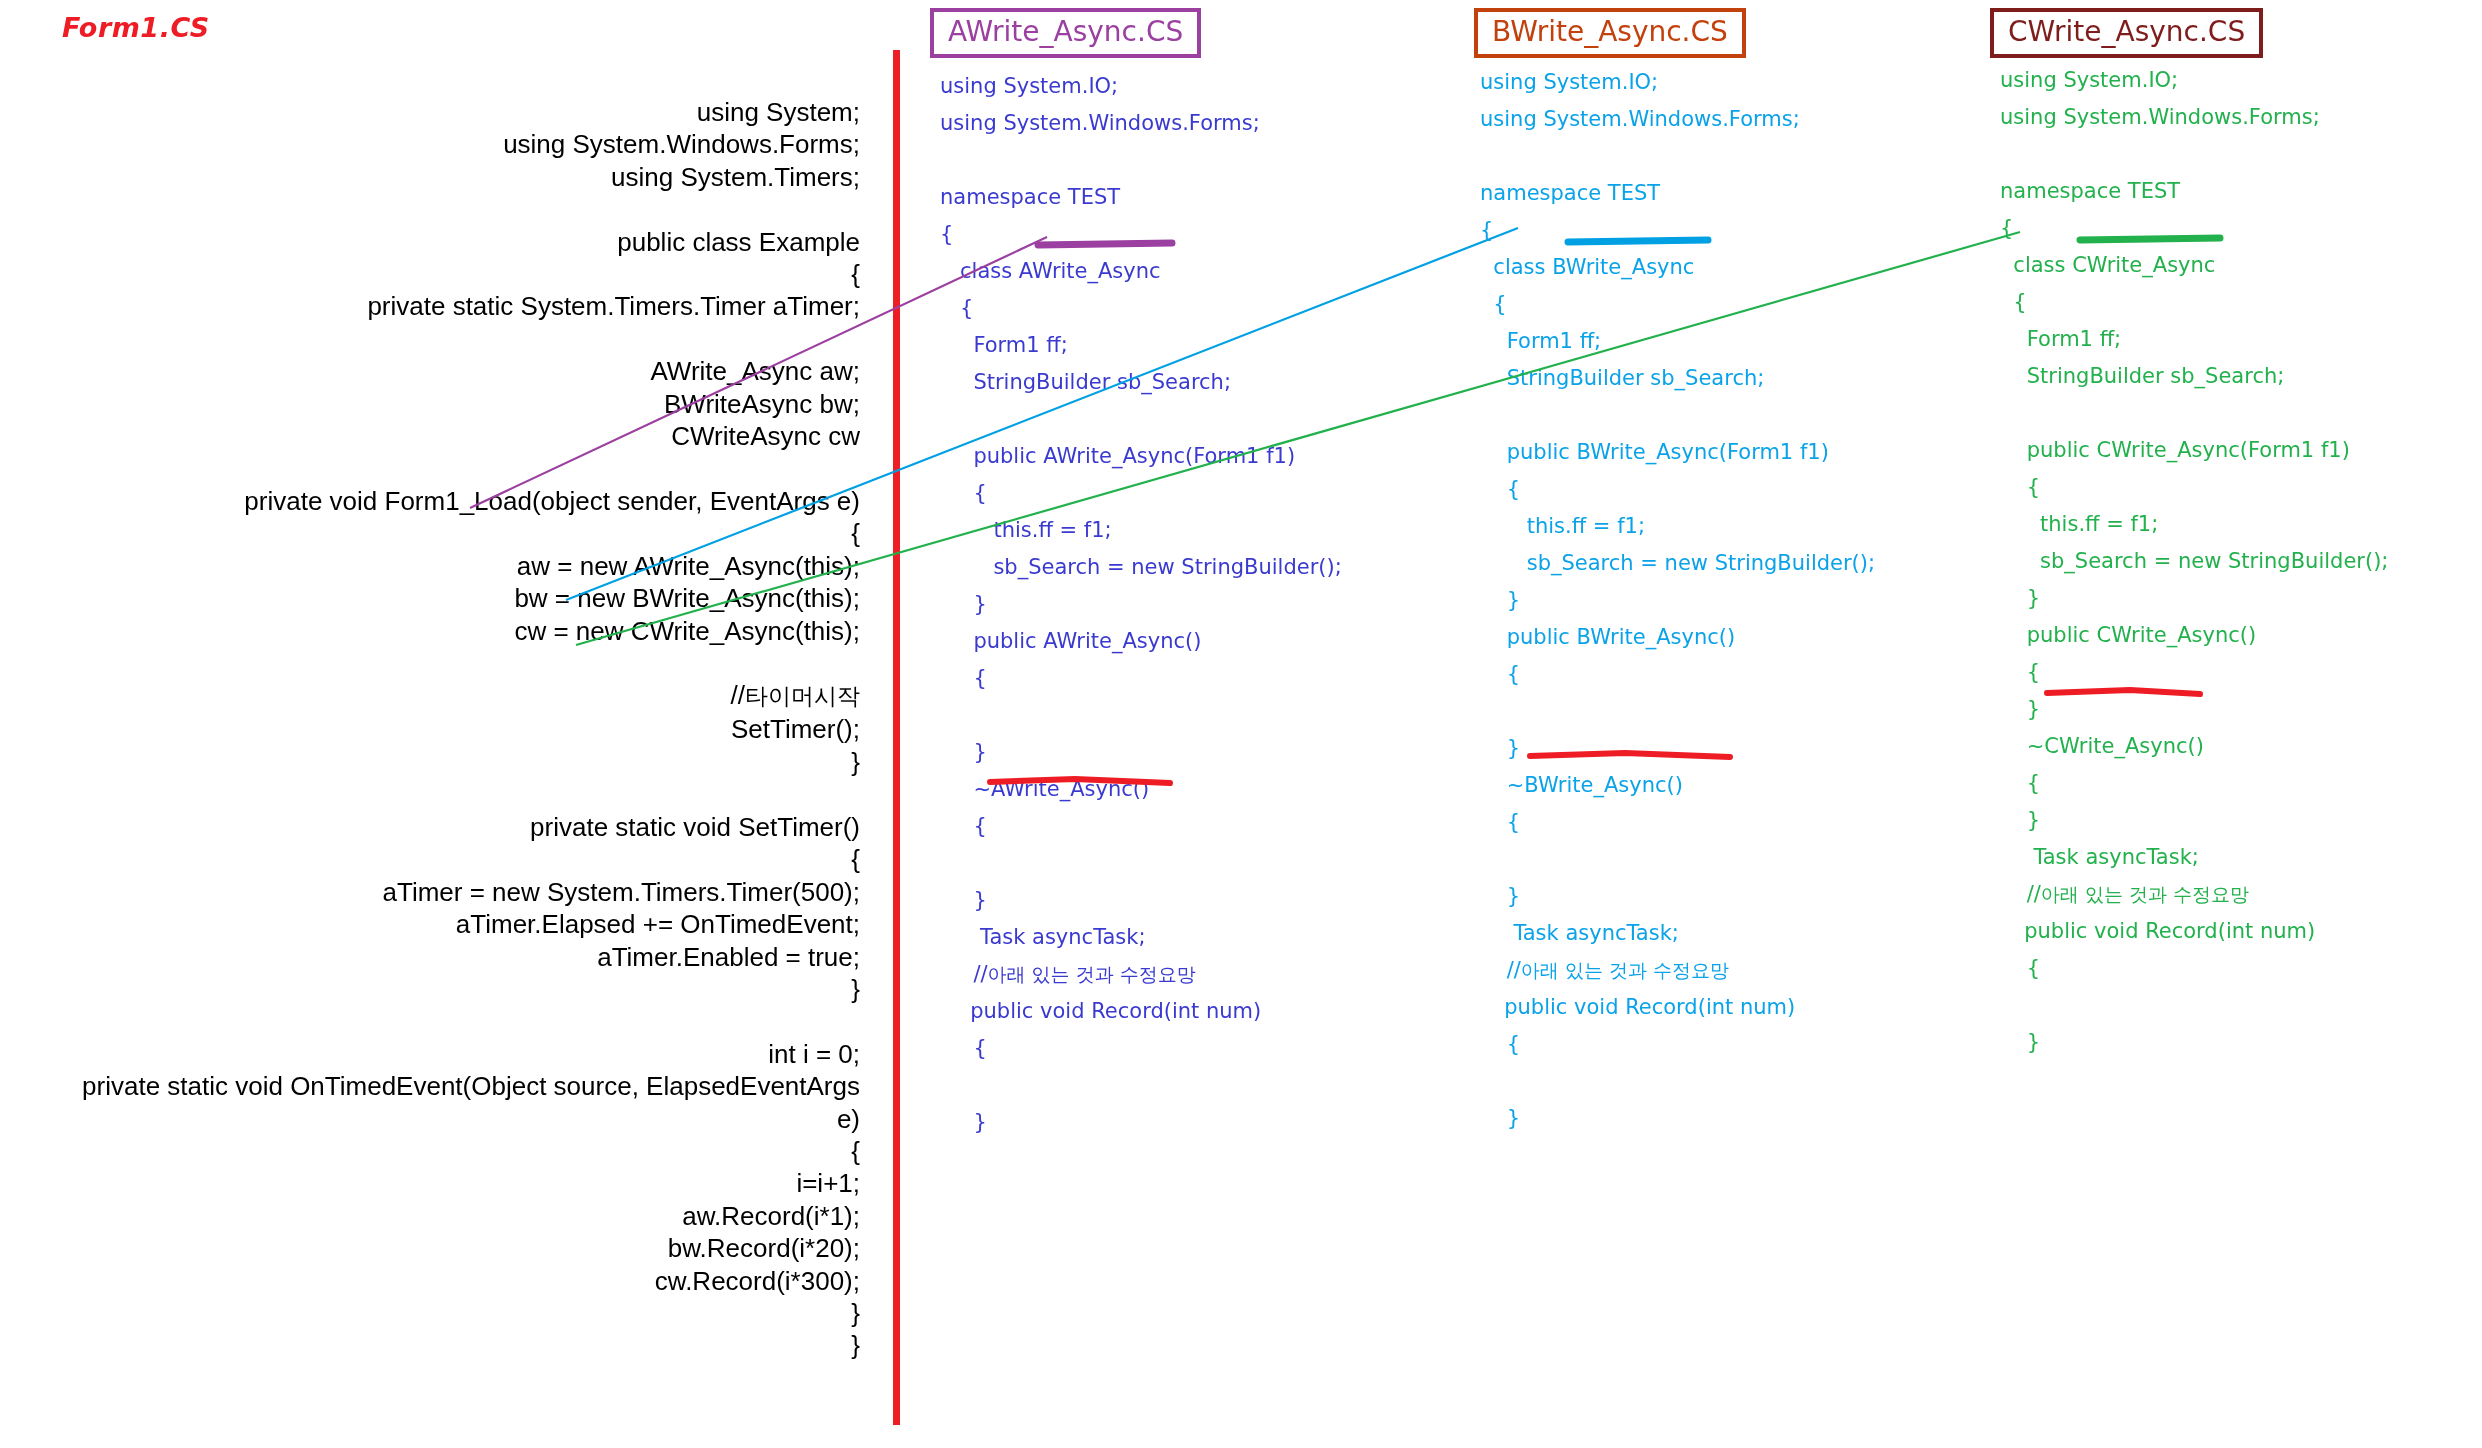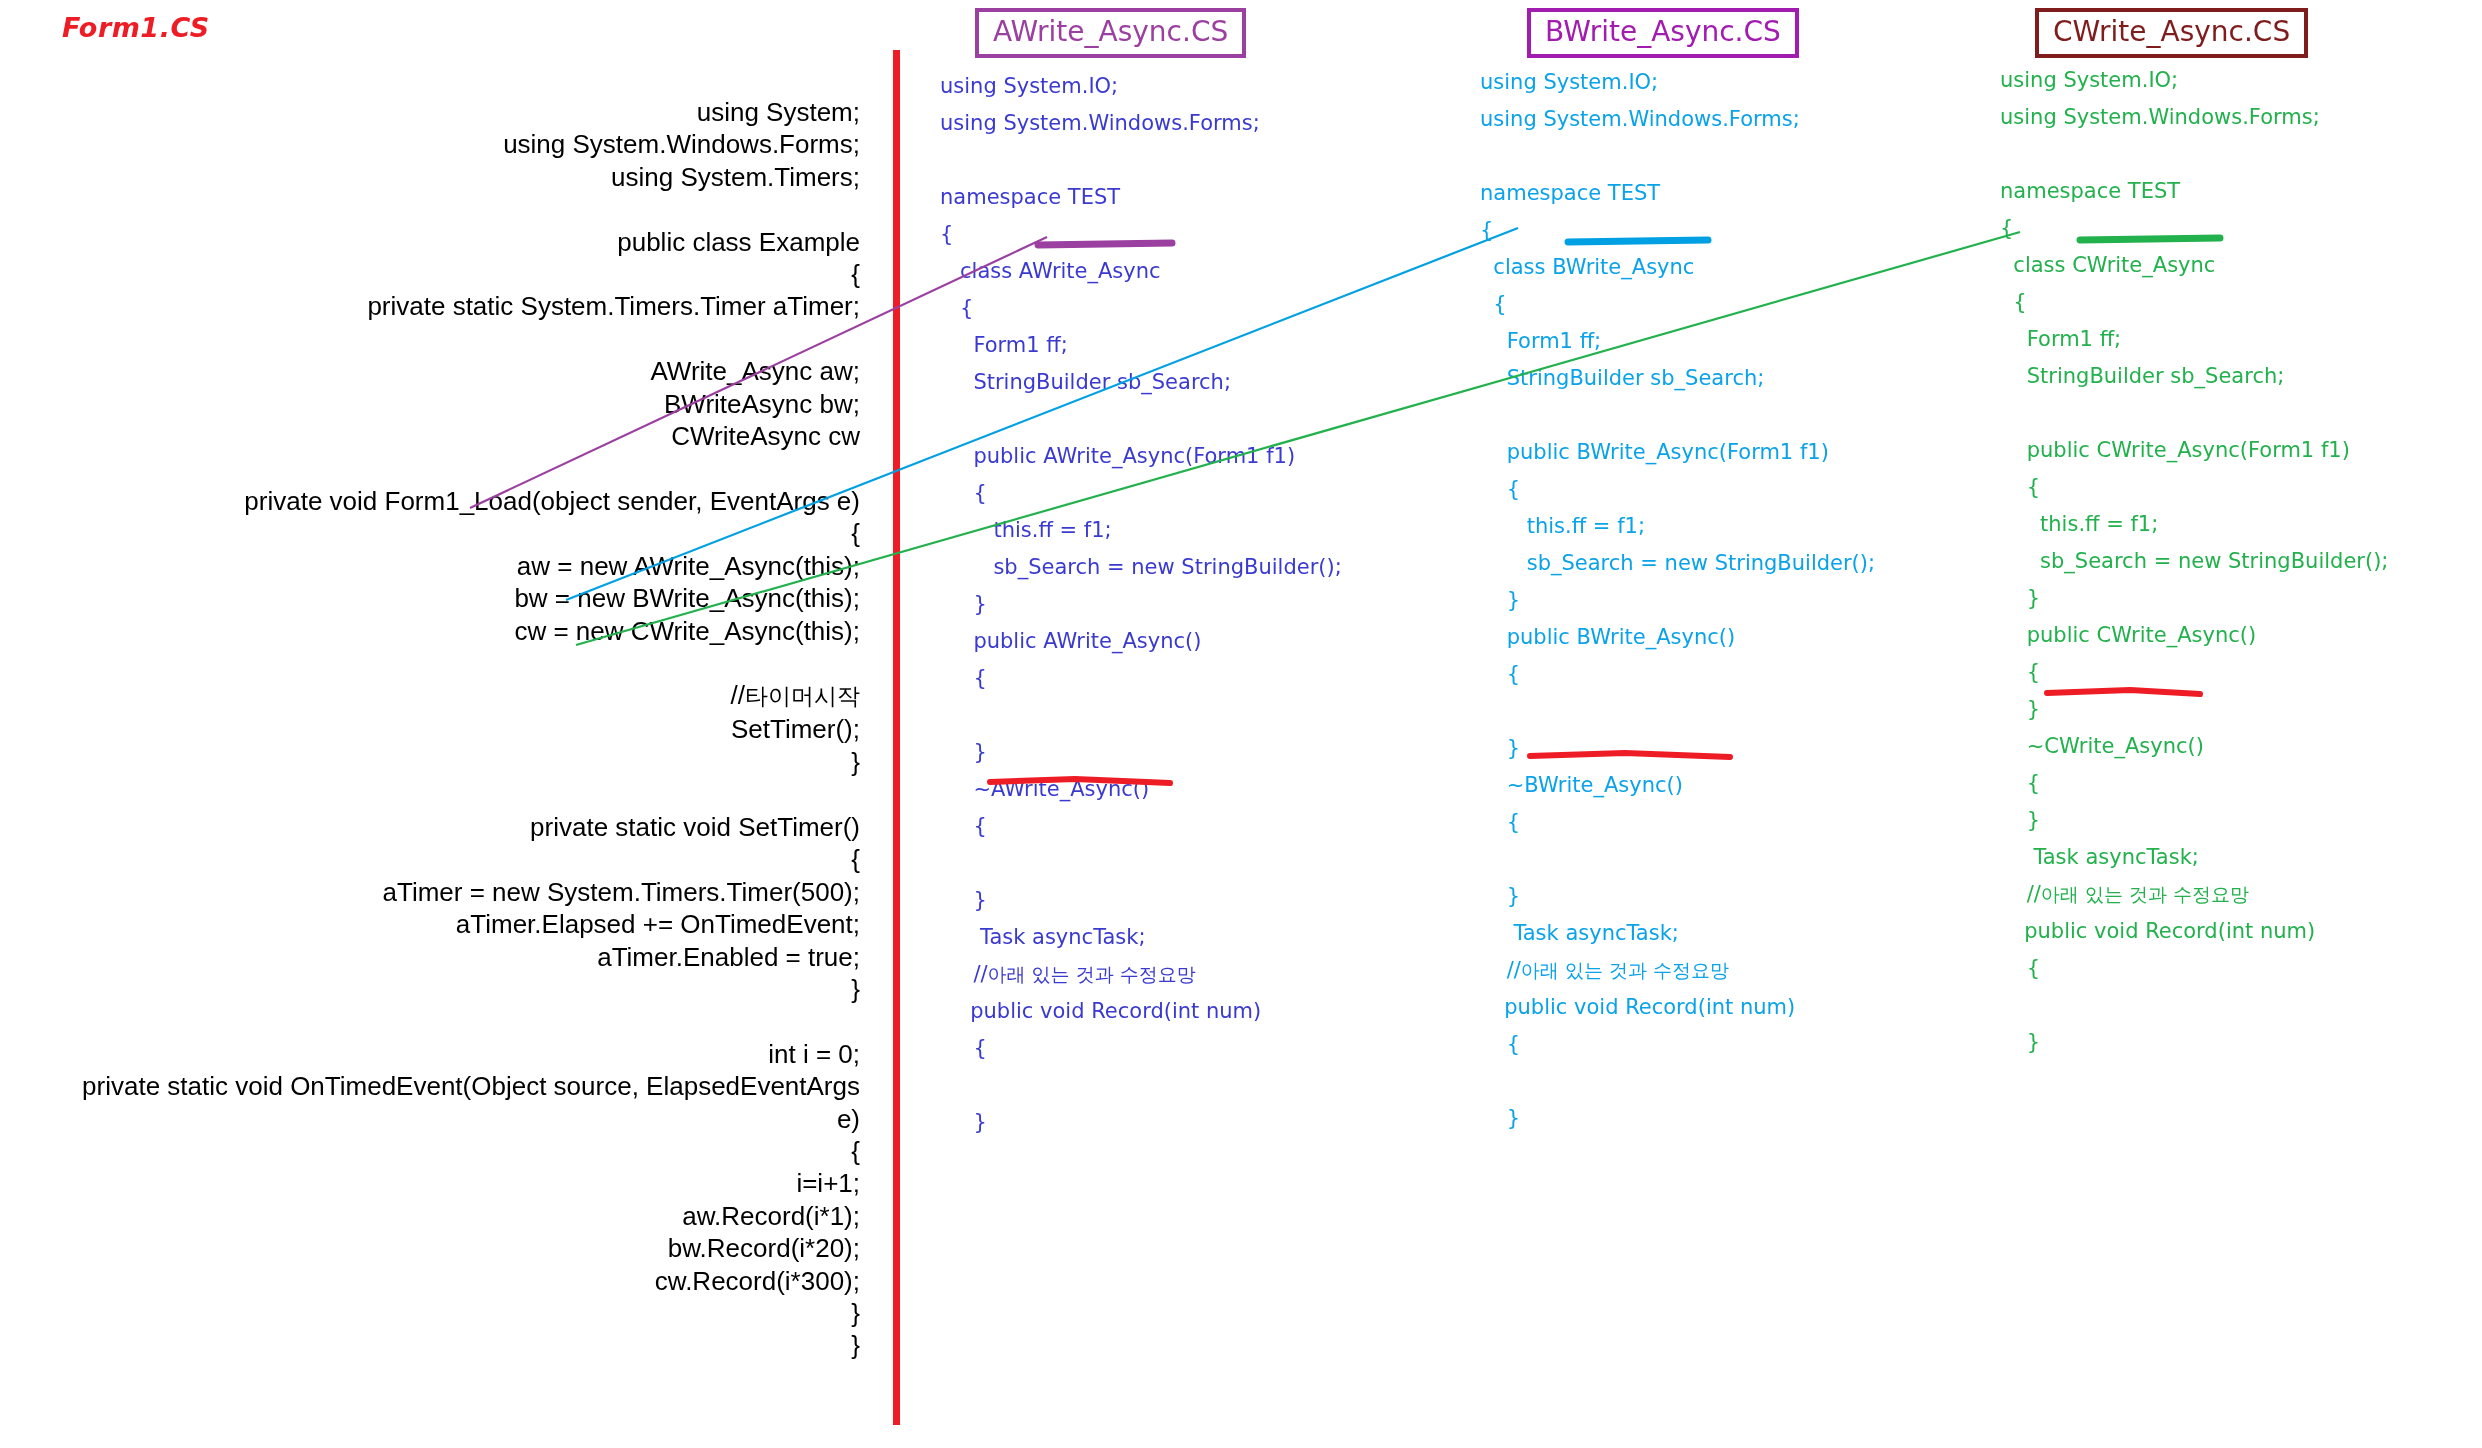--- a/index.html
+++ b/index.html
@@ -84,41 +84,40 @@
     top: 8px;
     display: inline-block;
     padding: 4px 14px 6px 14px;
     border: 4px solid currentColor;
     background: #ffffff;
     font-family: "DejaVu Sans", sans-serif;
     font-size: 28px;
     font-weight: normal;
     line-height: 1.15;
     white-space: nowrap;
-    margin-left: 45px;
   }
   .col-code {
     position: absolute;
     font-family: "DejaVu Sans", sans-serif;
     font-size: 21px;
     line-height: 37px;
     white-space: pre-wrap;
   }
   .col-code .kr {
     font-size: 19px;
   }
 
   
   #col-a { left: 930px; }
   #col-a .col-title { left: 0px; color: #9b3fa0; }
   #col-a .col-code  { left: 10px; top: 68px; color: #3a3ad0; width: 520px; }
 
   
   #col-b { left: 1470px; }
-  #col-b .col-title { left: 12px; color: #a21caf; }
+  #col-b .col-title { left: 4px; color: #c2410c; }
   #col-b .col-code  { left: 10px; top: 64px; color: #0aa2e8; width: 520px; }
 
   
   #col-c { left: 1990px; }
   #col-c .col-title { left: 0px; color: #7f1d1d; }
   #col-c .col-code  { left: 10px; top: 62px; color: #22b14c; width: 500px; }
 </style>
 </head>
 <body>
 

